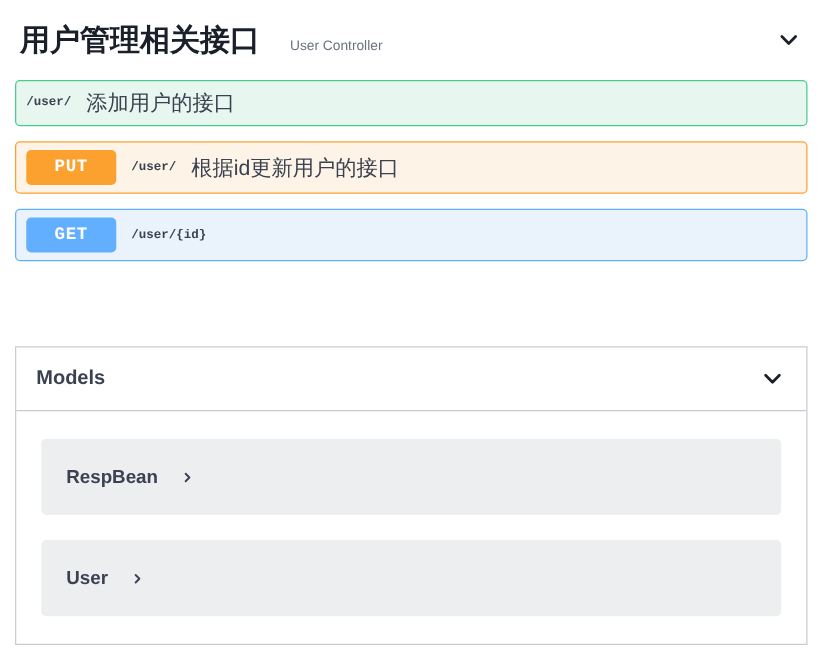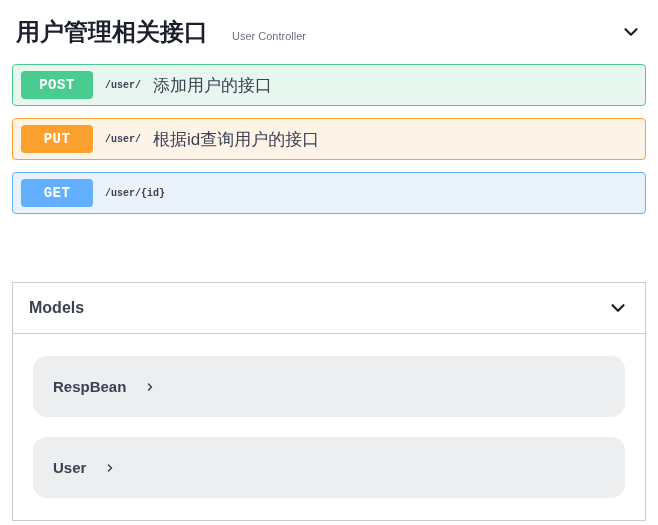--- a/index.html
+++ b/index.html
@@ -73,21 +73,21 @@
   .models-header{
     display:flex;align-items:center;justify-content:space-between;
     padding:14px 16px;
     border-bottom:1px solid var(--model-border);
     cursor:pointer;
   }
   .models-title{font-size:16px;font-weight:700;color:var(--text-dark);}
   .models-body{padding:22px 20px;display:flex;flex-direction:column;gap:20px;}
   .model-row{
     background:var(--model-row-bg);
-    padding:22px 20px;border-radius:14px;
+    padding:22px 20px;border-radius:4px;
     display:flex;align-items:center;gap:18px;
     cursor:pointer;
   }
   .model-name{font-size:15px;font-weight:600;color:var(--text-dark);}
   .caret-right{display:inline-block;}
   .caret-right svg{display:block;}
 </style>
 </head>
 <body>
 
@@ -101,29 +101,28 @@
     <span class="chevron">
       <svg width="22" height="22" viewBox="0 0 24 24" fill="none" stroke="currentColor" stroke-width="2.4" stroke-linecap="round" stroke-linejoin="round">
           <polyline points="6 9 12 15 18 9"></polyline>
         </svg>
     </span>
   </div>
 
   <div class="ops">
 
     <div class="op post">
-      <span class="method-badge">POST</span>
       <span class="op-path">/user/</span>
       <span class="op-summary">添加用户的接口</span>
     </div>
 
     <div class="op put">
       <span class="method-badge">PUT</span>
       <span class="op-path">/user/</span>
-      <span class="op-summary">根据id查询用户的接口</span>
+      <span class="op-summary">根据id更新用户的接口</span>
     </div>
 
     <div class="op get">
       <span class="method-badge">GET</span>
       <span class="op-path">/user/{id}</span>
     </div>
 
   </div>
 
   <div class="models">

